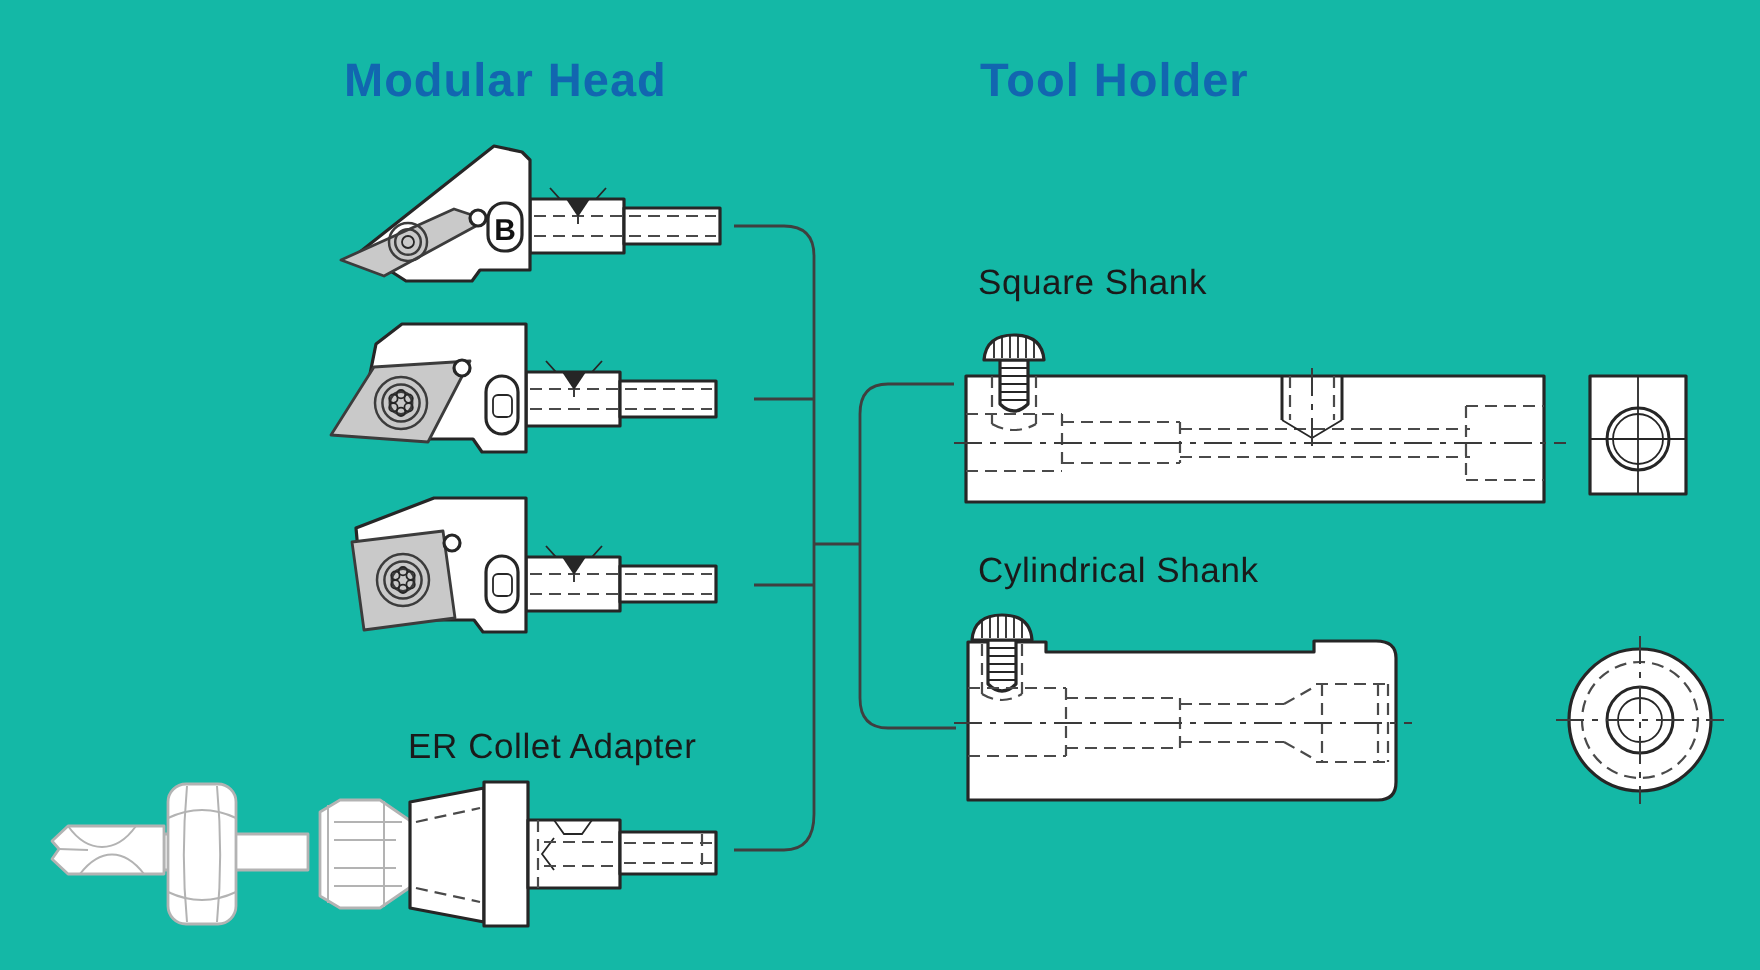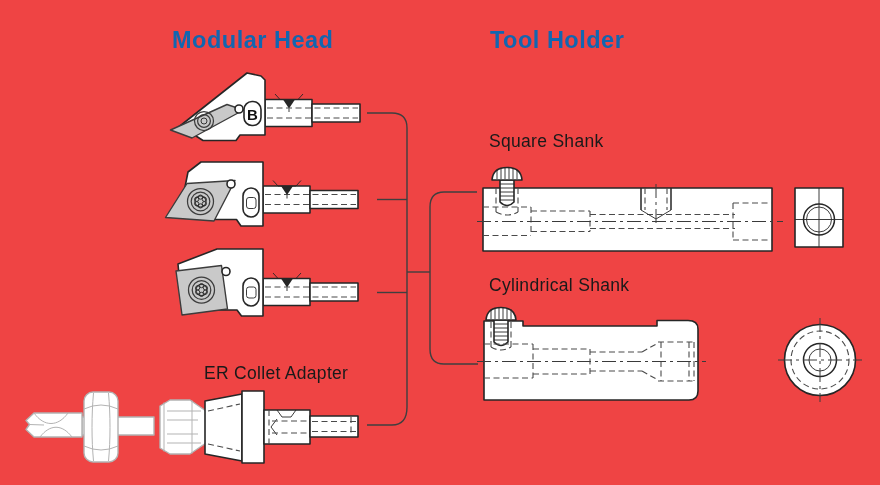--- a/index.html
+++ b/index.html
@@ -1,16 +1,16 @@
 <!DOCTYPE html>
 <html style="--heading-blue: #1266b0; --label-color: #1a1a1a; --line: #262626; --line-light: #b3b3b3; --insert: #c9c9c9; --dash: #4a4a4a;"><head>
 <meta charset="utf-8">
 <style>
   html,body{margin:0;padding:0;background:#fff;}
-  .stage{position:relative;width:880px;height:485px;background:#ef4444;overflow:hidden;
+  .stage{position:relative;width:880px;height:485px;background:#14b8a6;overflow:hidden;
          font-family:"Liberation Sans",sans-serif;}
   svg{display:block}
   .heading{font-family:"Liberation Sans",sans-serif;font-weight:bold;font-size:23.5px;
            letter-spacing:.5px;fill:var(--heading-blue,#1266b0);}
   .lbl{font-family:"Liberation Sans",sans-serif;font-size:17.5px;letter-spacing:.3px;
        fill:var(--label-color,#1a1a1a);}
   .badge{font-family:"Liberation Sans",sans-serif;font-weight:bold;font-size:15px;fill:#111;}
   .part{stroke:var(--line,#262626);stroke-width:1.6;fill:#fff;stroke-linejoin:round;}
   .partg{stroke:#3c3c3c;stroke-width:1.4;fill:var(--insert,#c9c9c9);stroke-linejoin:round;}
   .ln{stroke:var(--line,#262626);stroke-width:1.5;fill:none;}

